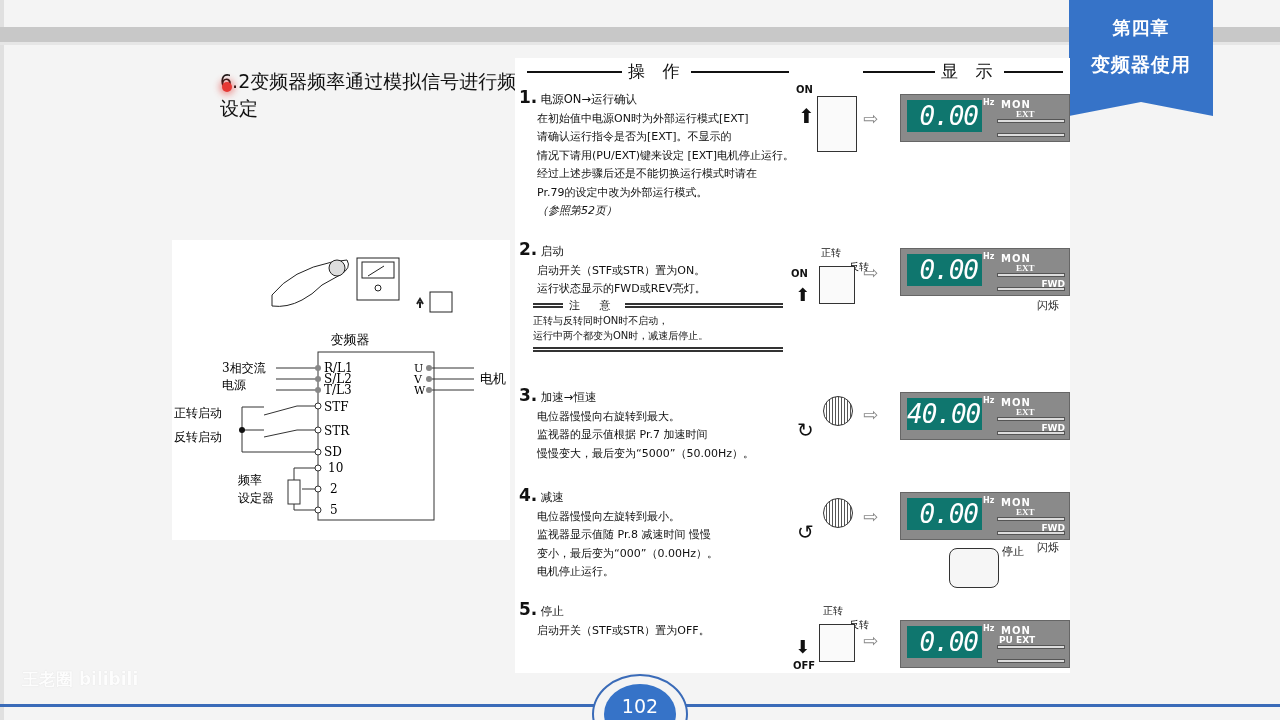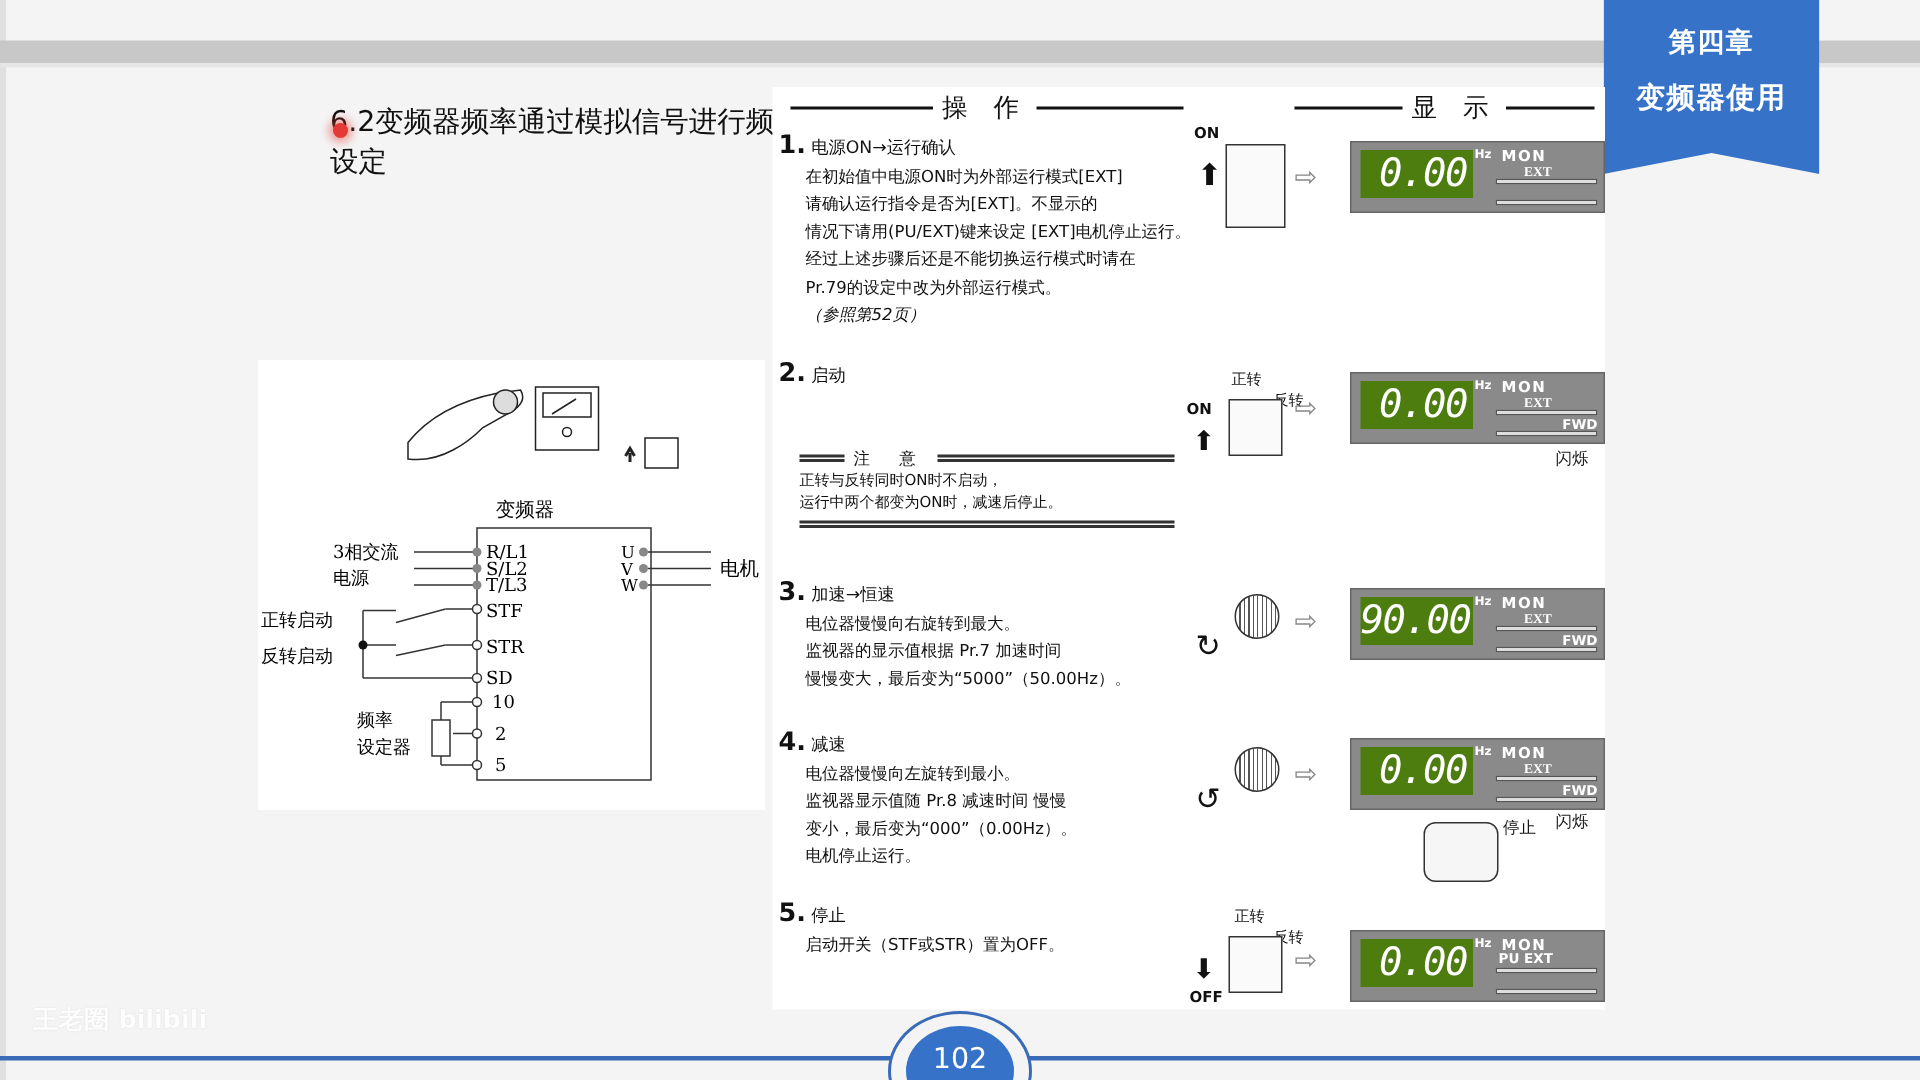--- a/index.html
+++ b/index.html
@@ -30,21 +30,21 @@
   .step .num { font-size:17px; font-weight:bold; }
   .step .ttl { font-size:11.5px; }
   .step .body { padding-left:18px; }
   .step em { font-style:italic; }
   .note { position:absolute; left:18px; width:250px; font-size:10px; line-height:15px; }
   .note .rule { display:flex; align-items:center; gap:6px; font-size:11px; letter-spacing:8px; }
   .dbl { flex:1; height:5px; border-top:2px solid #333; border-bottom:2px solid #333; }
   .dbl-s { width:30px; height:5px; border-top:2px solid #333; border-bottom:2px solid #333; }
 
   .panel { position:absolute; left:385px; width:170px; height:48px; background:#8a8a8a; border:1px solid #666; }
-  .panel .lcd { position:absolute; left:6px; top:5px; width:75px; height:32px; background:#4d7c0f; color:#fff;
+  .panel .lcd { position:absolute; left:6px; top:5px; width:75px; height:32px; background:#0f766e; color:#fff;
     font-family:"DejaVu Sans Mono",monospace; font-style:italic; font-size:26px; line-height:32px; text-align:right; padding-right:4px; letter-spacing:-1px; }
   .panel .hz { position:absolute; left:82px; top:3px; font-size:8px; color:#fff; font-weight:bold; }
   .panel .mon { position:absolute; left:100px; top:4px; font-size:10px; color:#fff; font-weight:bold; letter-spacing:1px; }
   .panel .ext { position:absolute; left:115px; top:14px; font-size:9px; color:#fff; font-weight:bold;font-family:Liberation Serif, serif; }
   .panel .pu { position:absolute; left:98px; top:14px; font-size:9px; color:#fff; font-weight:bold; }
   .panel .fwd { position:absolute; right:4px; top:30px; font-size:9px; color:#fff; font-weight:bold; }
   .panel .bar1 { position:absolute; left:96px; top:24px; width:68px; height:4px; background:#ddd; border:1px solid #555; }
   .panel .bar2 { position:absolute; left:96px; top:38px; width:68px; height:4px; background:#ddd; border:1px solid #555; }
   .blink { position:absolute; font-size:11px; color:#222; }
 
@@ -178,20 +178,24 @@
     <div class="lcd">0.00</div>
     <div class="hz">Hz</div>
     <div class="mon">MON</div>
     <div class="ext">EXT</div>
     <div class="bar1"></div>
       <div class="bar2"></div>
   </div>
 
   <div class="step" style="top:182px;">
     <div><span class="num">2.</span> <span class="ttl">启动</span></div>
+    <div class="body">
+      <div>启动开关（STF或STR）置为ON。</div>
+      <div>运行状态显示的FWD或REV亮灯。</div>
+    </div>
   </div>
   <div class="note" style="top:240px;">
     <div class="rule">
         <div class="dbl-s"></div>
         <span>注 意</span>
         <div class="dbl"></div>
       </div>
     <div>正转与反转同时ON时不启动，</div>
     <div>运行中两个都变为ON时，减速后停止。</div>
     <div class="dbl" style="margin-top:4px;"></div>
@@ -218,21 +222,21 @@
     <div class="body">
       <div>电位器慢慢向右旋转到最大。</div>
       <div>监视器的显示值根据 Pr.7 加速时间</div>
       <div>慢慢变大，最后变为“5000”（50.00Hz）。</div>
     </div>
   </div>
   <div style="position:absolute; left:282px; top:360px; font-size:20px;">↻</div>
   <div style="position:absolute; left:308px; top:338px; width:30px; height:30px; border-radius:50%; border:1px solid #333; background:repeating-linear-gradient(90deg,#fff 0 2px,#555 2px 3px);"></div>
   <div class="arrow-r" style="top:346px;">⇨</div>
   <div class="panel" style="top:334px;">
-    <div class="lcd">90.00</div>
+    <div class="lcd">40.00</div>
     <div class="hz">Hz</div>
     <div class="mon">MON</div>
     <div class="ext">EXT</div>
     <div class="fwd">FWD</div>
     <div class="bar1"></div>
       <div class="bar2"></div>
   </div>
 
   <div class="step" style="top:428px;">
     <div><span class="num">4.</span> <span class="ttl">减速</span></div>

